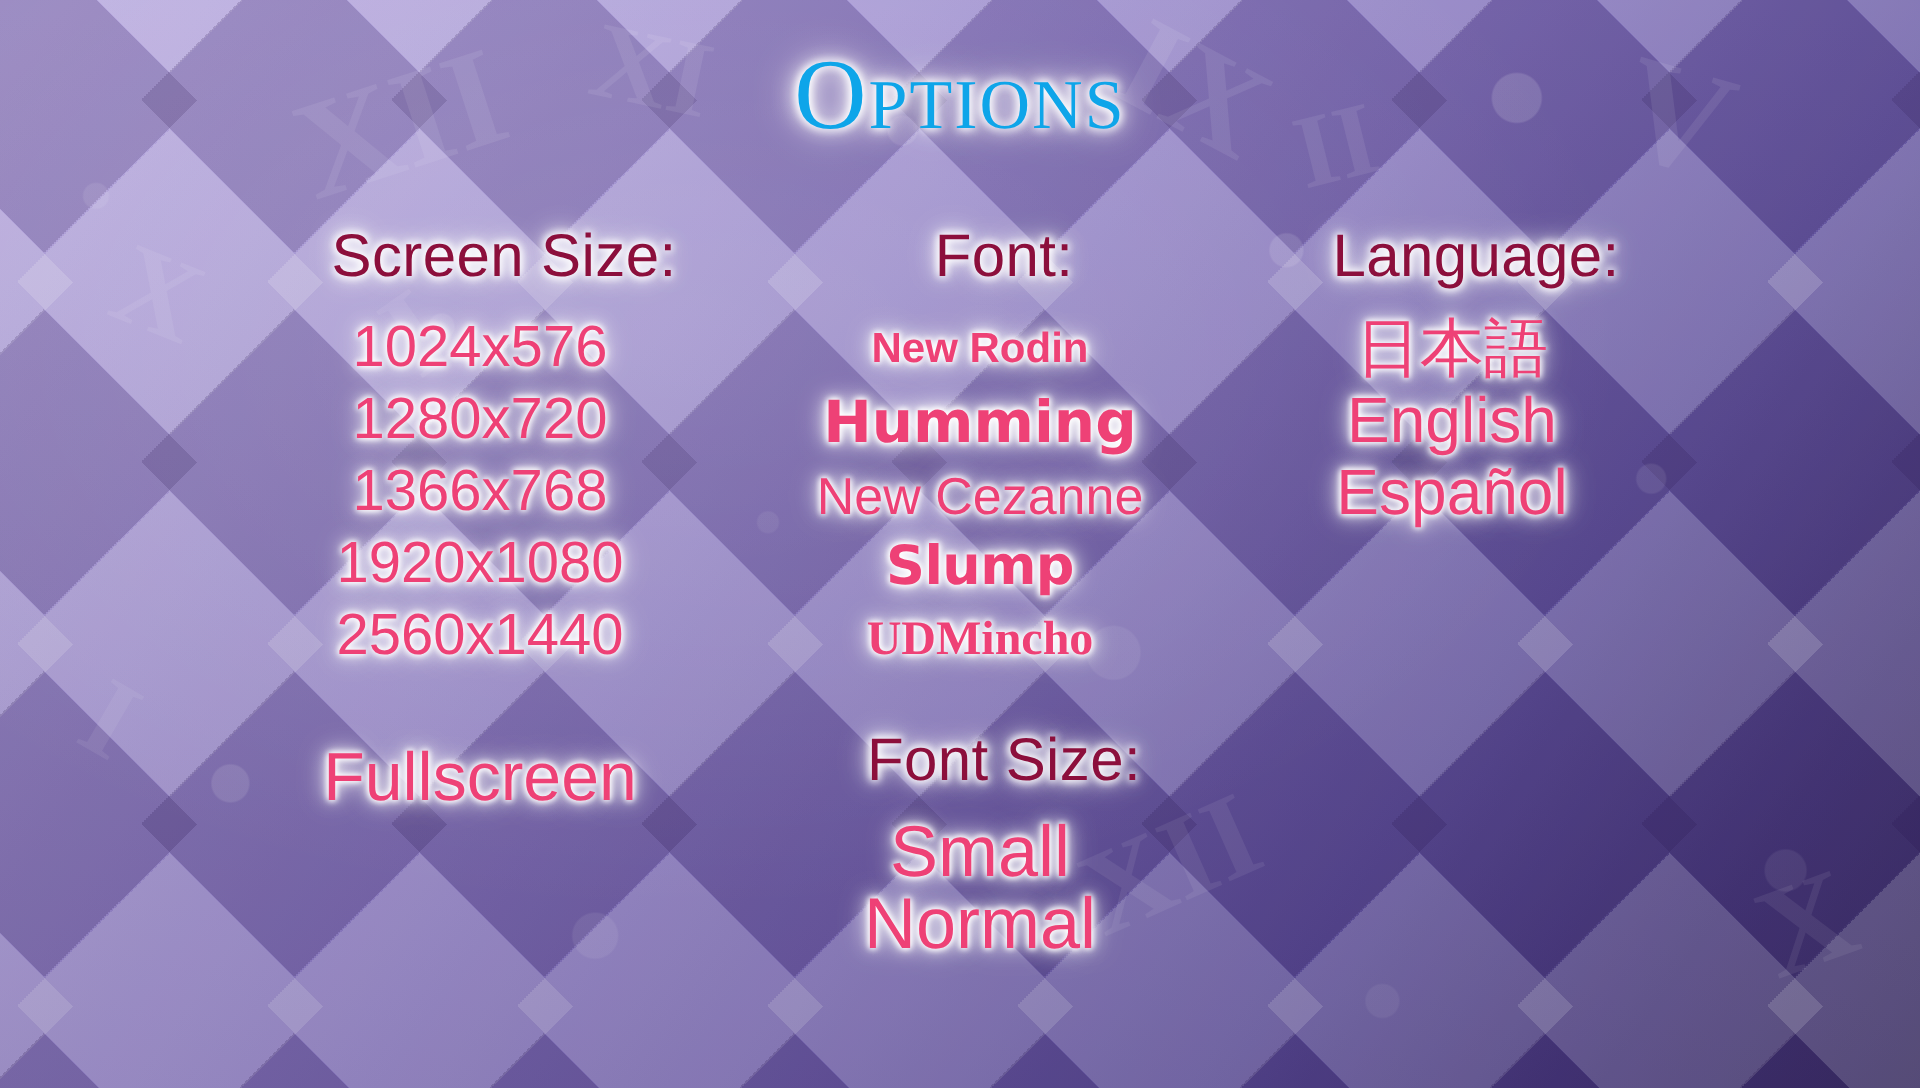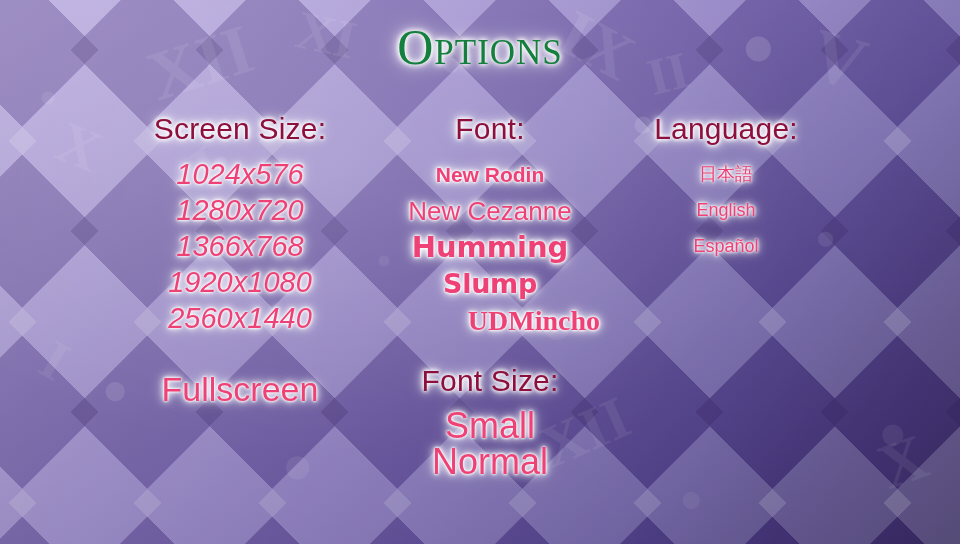--- a/index.html
+++ b/index.html
@@ -116,21 +116,21 @@
       0 0 3px #fff, 0 0 3px #fff, 0 0 6px #fff,
       0 0 10px #fff, 0 0 15px rgba(255,255,255,.8);
     cursor: pointer;
   }
 
   #title {
     position: absolute;
     left: 0; right: 0;
     top: 18px;
     text-align: center;
-    color: #15803d;
+    color: #0ea5e9;
     font-family: "Liberation Serif", serif;
     font-size: 50px;
     font-weight: 400;
     font-variant: small-caps;
     letter-spacing: 1px;
     text-shadow:
       0 0 5px #fff, 0 0 5px #fff, 0 0 9px #fff,
       0 0 14px #fff, 0 0 22px rgba(255,255,255,.9);
   }
 
@@ -147,35 +147,35 @@
   #col-screen   { left: 100px; top: 112px; width: 280px; }
   #col-font     { left: 380px; top: 112px; width: 220px; }
   #col-language { left: 608px; top: 112px; width: 236px; }
   #col-display  { left: 100px; top: 368px; width: 280px; }
   #col-fontsize { left: 380px; top: 364px; width: 220px; }
 
   .col > .hdr {
     position: relative;
     display: block;
     text-align: center;
-    left: 0;
-  }
-
-  
-  .sz-res   { font-size: 29px; line-height: 36px; font-style: italic; }
-  .sz-lang  { font-size: 18px; line-height: 36px; }
+    left: 12px;
+  }
+
+  
+  .sz-res   { font-size: 29px; line-height: 36px; }
+  .sz-lang  { font-size: 32px; line-height: 36px; }
   .sz-big   { font-size: 34px; line-height: 42px; }
   .sz-fs    { font-size: 36px; line-height: 36px; }
 
   
   .f-rodin   { font-size: 21px; line-height: 37px; font-family: "Liberation Sans", sans-serif; font-weight: 700; }
   .f-humming { font-size: 29px; line-height: 37px; font-family: "DejaVu Sans", sans-serif; font-weight: 700; }
   .f-cezanne { font-size: 26px; line-height: 36px; font-family: "Liberation Sans", sans-serif; font-weight: 400; }
   .f-slump   { font-size: 27px; line-height: 36px; font-family: "DejaVu Sans", sans-serif; font-weight: 700; letter-spacing: -.3px; }
-  .f-mincho  { font-size: 28px; line-height: 37px; font-family: "Liberation Serif", serif; font-weight: 700; text-align: right; }
+  .f-mincho  { font-size: 24px; line-height: 37px; font-family: "Liberation Serif", serif; font-weight: 700; }
 
   .jp { font-family: "DejaVu Sans", sans-serif; }
 </style>
 </head>
 <body>
 
 <div id="screen">
 
   <div class="bg-base"></div>
   <div class="bg-diamonds"></div>
@@ -209,22 +209,22 @@
         <span class="opt sz-res">1366x768</span>
         <span class="opt sz-res">1920x1080</span>
         <span class="opt sz-res">2560x1440</span>
       </div>
     </div>
 
     <div class="col" id="col-font">
       <span class="hdr">Font:</span>
       <div class="list" style="margin-top:10px;">
         <span class="opt f-rodin">New Rodin</span>
+        <span class="opt f-humming">Humming</span>
         <span class="opt f-cezanne">New Cezanne</span>
-        <span class="opt f-humming">Humming</span>
         <span class="opt f-slump">Slump</span>
         <span class="opt f-mincho">UDMincho</span>
       </div>
     </div>
 
     <div class="col" id="col-language">
       <span class="hdr">Language:</span>
       <div class="list" style="margin-top:10px;">
         <span class="opt sz-lang jp">日本語</span>
         <span class="opt sz-lang">English</span>

